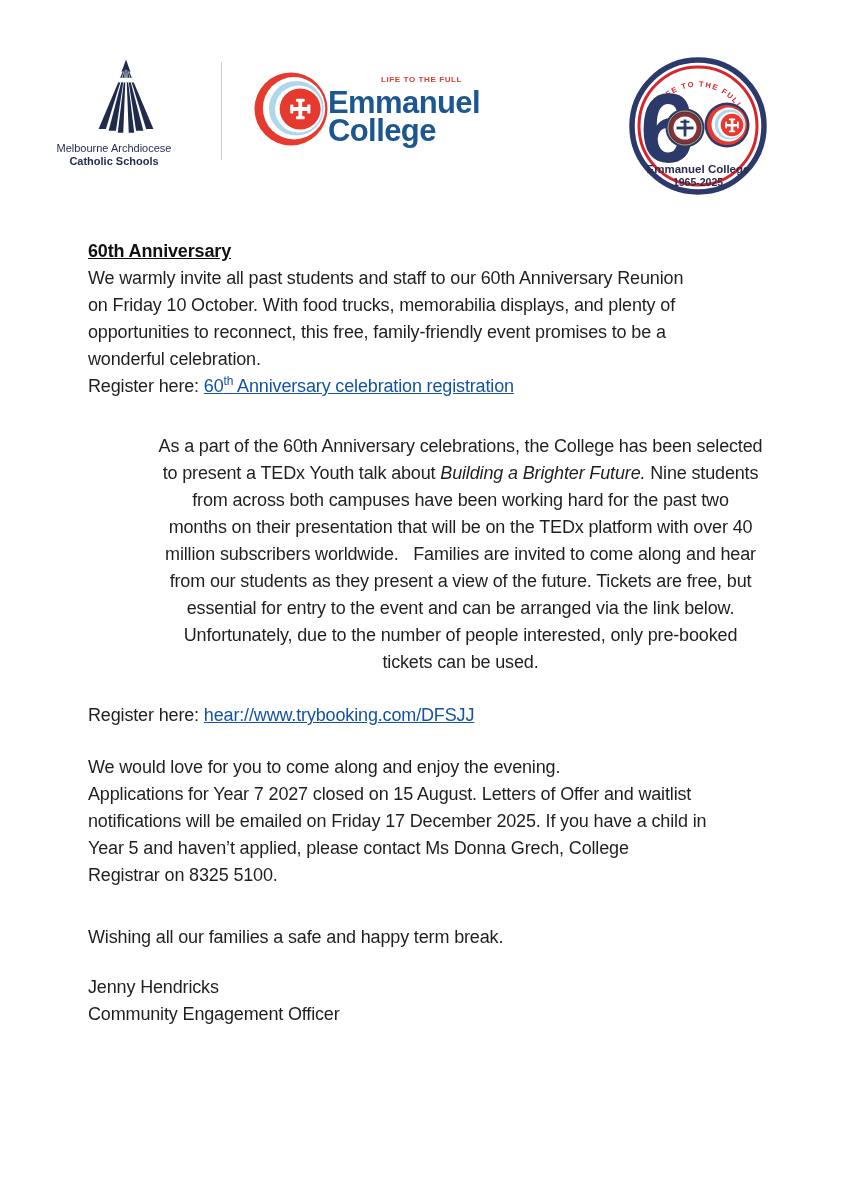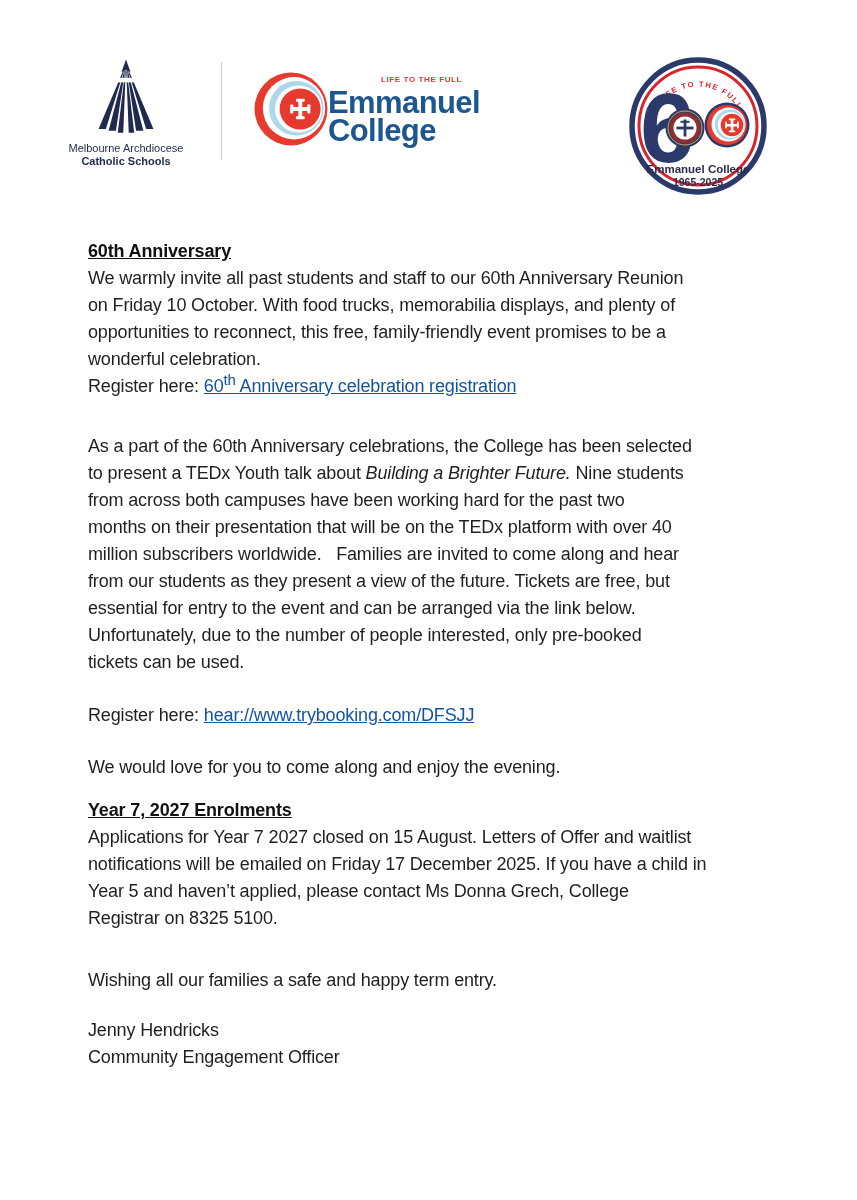--- a/index.html
+++ b/index.html
@@ -5,39 +5,39 @@
   * { margin:0; padding:0; box-sizing:border-box; }
   html,body { background:#ffffff; }
   body {
     width:857px; height:1200px; position:relative; overflow:hidden;
     font-family:"Liberation Sans","DejaVu Sans",sans-serif;
     color:#1f1f1f;
   }
   
   .header { position:absolute; top:0; left:0; width:857px; height:215px; }
   .macs-glyph { position:absolute; left:94px; top:58px; width:64px; height:78px; }
-  .macs-text { position:absolute; left:50px; top:142px; width:152px; text-align:center; color:#1f2a4d; line-height:13px; }
+  .macs-text { position:absolute; left:38px; top:142px; width:152px; text-align:center; color:#1f2a4d; line-height:13px; }
   .macs-line1 { font-size:11px; }
   .macs-line2 { font-size:11px; font-weight:bold; }
   .logo-divider { position:absolute; left:221px; top:62px; width:1px; height:98px; background:#c9c9c9; }
   .ec-swirl { position:absolute; left:253px; top:71px; width:76px; height:76px; }
   .ec-textblock { position:absolute; left:328px; top:75px; width:134px; }
   .ec-tagline { font-size:8px; font-weight:bold; color:#e03a2f; letter-spacing:0.6px; text-align:right; margin-bottom:5px; }
   .ec-name { font-size:31px; font-weight:bold; color:#1d578f; line-height:28px; letter-spacing:-0.6px; }
   .badge { position:absolute; left:622px; top:54px; width:152px; height:150px; }
   
   .content {
     position:absolute; left:88px; top:238px; width:745px;
     font-size:18px; line-height:27px; letter-spacing:-0.15px;
   }
   .para { white-space:pre-wrap; }
   .doc-heading { font-weight:bold; text-decoration:underline; color:#111111; }
   a.doc-link { color:#1453a3; text-decoration:underline; cursor:pointer; }
-  a.doc-link sup { font-size:15px; line-height:0; }
-  .mt-b  { margin-top:33px; }
+  a.doc-link sup { font-size:12px; line-height:0; }
+  .mt-b  { margin-top:33px;text-align:center; }
   .mt-c  { margin-top:27px; }
   .mt-r2 { margin-top:26px; }
   .mt-p4 { margin-top:25px; }
   .mt-e  { margin-top:16px; }
   .mt-p6 { margin-top:35px; }
   .mt-p7 { margin-top:36px; }
   .mt-sg { margin-top:23px; }
   em.book-title { }
 </style>
 </head>
@@ -142,25 +142,24 @@
 from our students as they present a view of the future. Tickets are free, but
 essential for entry to the event and can be arranged via the link below.
 Unfortunately, due to the number of people interested, only pre-booked
 tickets can be used.</span></div>
 
 
   <div class="para mt-r2"><span>Register here: </span><a class="doc-link" href="#">hear://www.trybooking.com/DFSJJ</a></div>
 
   <div class="para mt-p4">We would love for you to come along and enjoy the evening.</div>
 
-  <div class="doc-heading mt-e">Year 7, 2027 Enrolments</div>
   <div class="para">Applications for Year 7 2027 closed on 15 August. Letters of Offer and waitlist
 notifications will be emailed on Friday 17 December 2025. If you have a child in
 Year 5 and haven’t applied, please contact Ms Donna Grech, College
 Registrar on 8325 5100.</div>
 
-  <div class="para mt-p6">Wishing all our families a safe and happy term entry.</div>
+  <div class="para mt-p6">Wishing all our families a safe and happy term break.</div>
 
 
   <div class="para mt-sg">Jenny Hendricks
 Community Engagement Officer</div>
 
 </div>
 
 </body></html>

